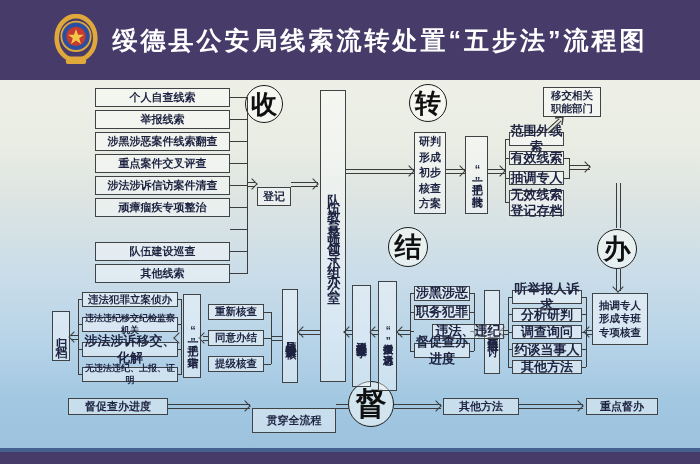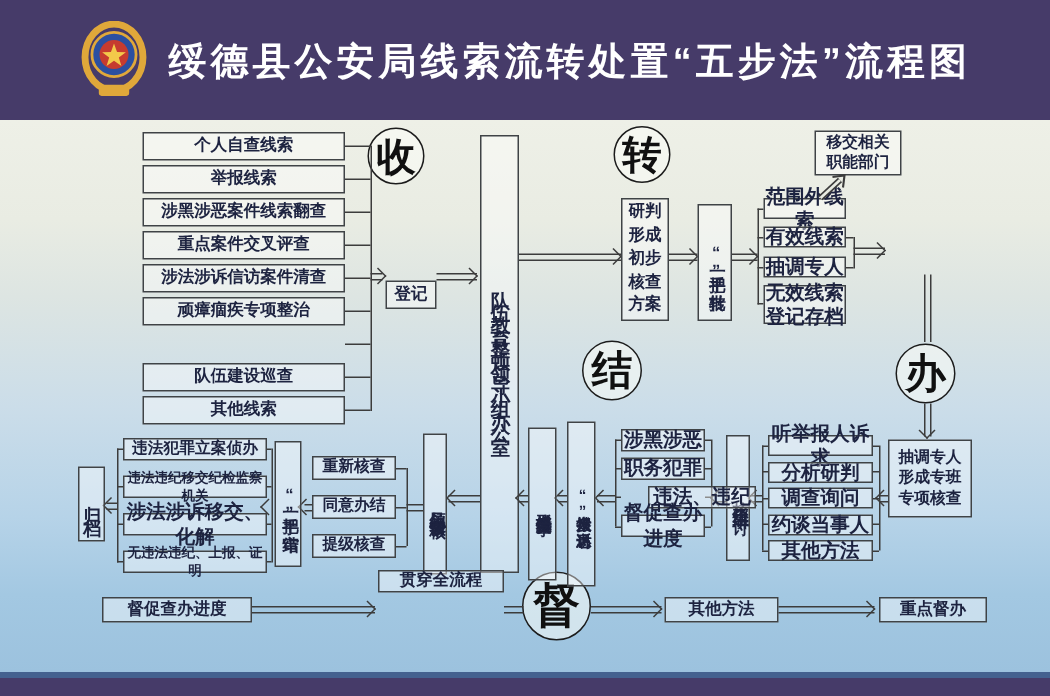--- a/index.html
+++ b/index.html
@@ -238,21 +238,21 @@
   <div class="dh" style="left:71px;top:335px;width:7px;"></div>
   <div class="chev cl" style="left:70px;top:333px;"></div>
 
   <div class="box" style="left:52px;top:311px;width:18px;height:50px;">
     <div class="vtext" style="font-size:12px;font-weight:600;letter-spacing:9px;">归档</div>
   </div>
 
   <div class="box b11" style="left:68px;top:398px;width:100px;height:17px;">督促查办进度</div>
   <div class="dh" style="left:168px;top:404px;width:82px;"></div>
   <div class="chev cr" style="left:241px;top:402px;"></div>
-  <div class="box b11" style="left:252px;top:380px;width:84px;height:15px;">贯穿全流程</div>
+  <div class="box b11" style="left:252px;top:408px;width:84px;height:25px;">贯穿全流程</div>
   <div class="dh" style="left:336px;top:404px;width:13px;"></div>
   <div class="dh" style="left:394px;top:404px;width:47px;"></div>
   <div class="chev cr" style="left:432px;top:402px;"></div>
   <div class="box b11" style="left:443px;top:398px;width:76px;height:17px;">其他方法</div>
   <div class="dh" style="left:519px;top:404px;width:64px;"></div>
   <div class="chev cr" style="left:574px;top:402px;"></div>
   <div class="box b11" style="left:586px;top:398px;width:72px;height:17px;">重点督办</div>
 
 </div>
 

